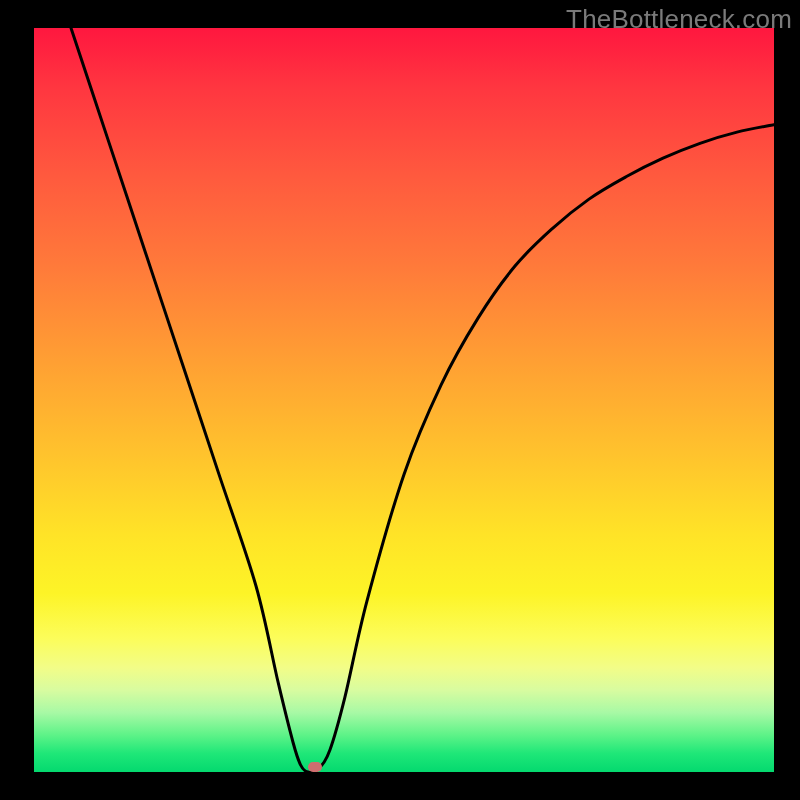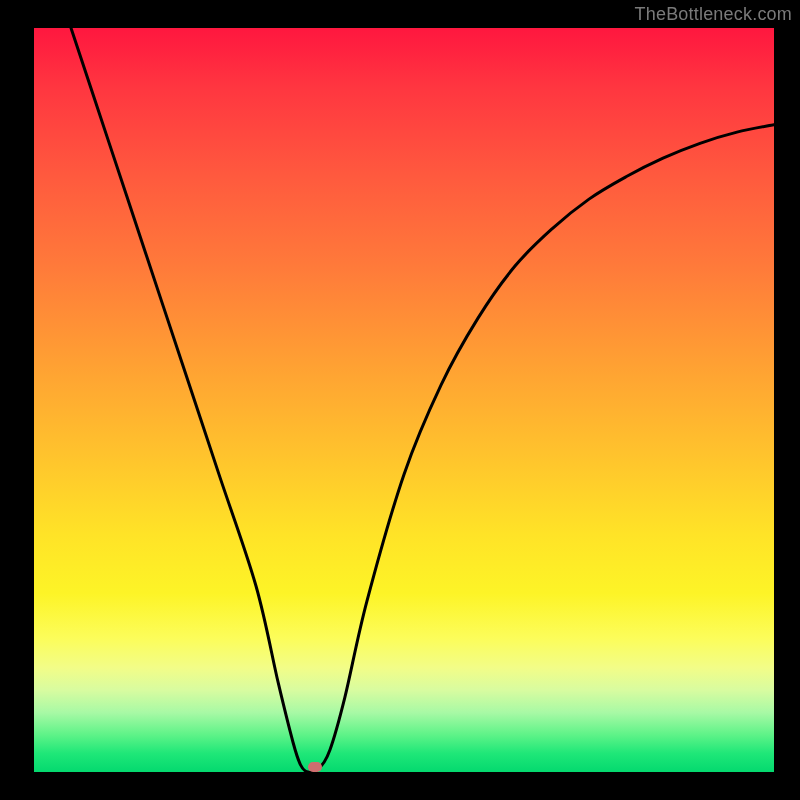--- a/index.html
+++ b/index.html
@@ -42,21 +42,21 @@
       #5ef388 95%,
       #1fe778 97.5%,
       #04d96f 100%
     );
   }
   .watermark {
     position: absolute;
     top: 4px;
     right: 8px;
     color: #7a7a7a;
-    font-size: 18px;
+    font-size: 26px;
     letter-spacing: 0.2px;
     font-weight: 500;
   }
   svg.curve {
     position: absolute;
     left: 0;
     top: 0;
     width: 740px;
     height: 744px;
   }

